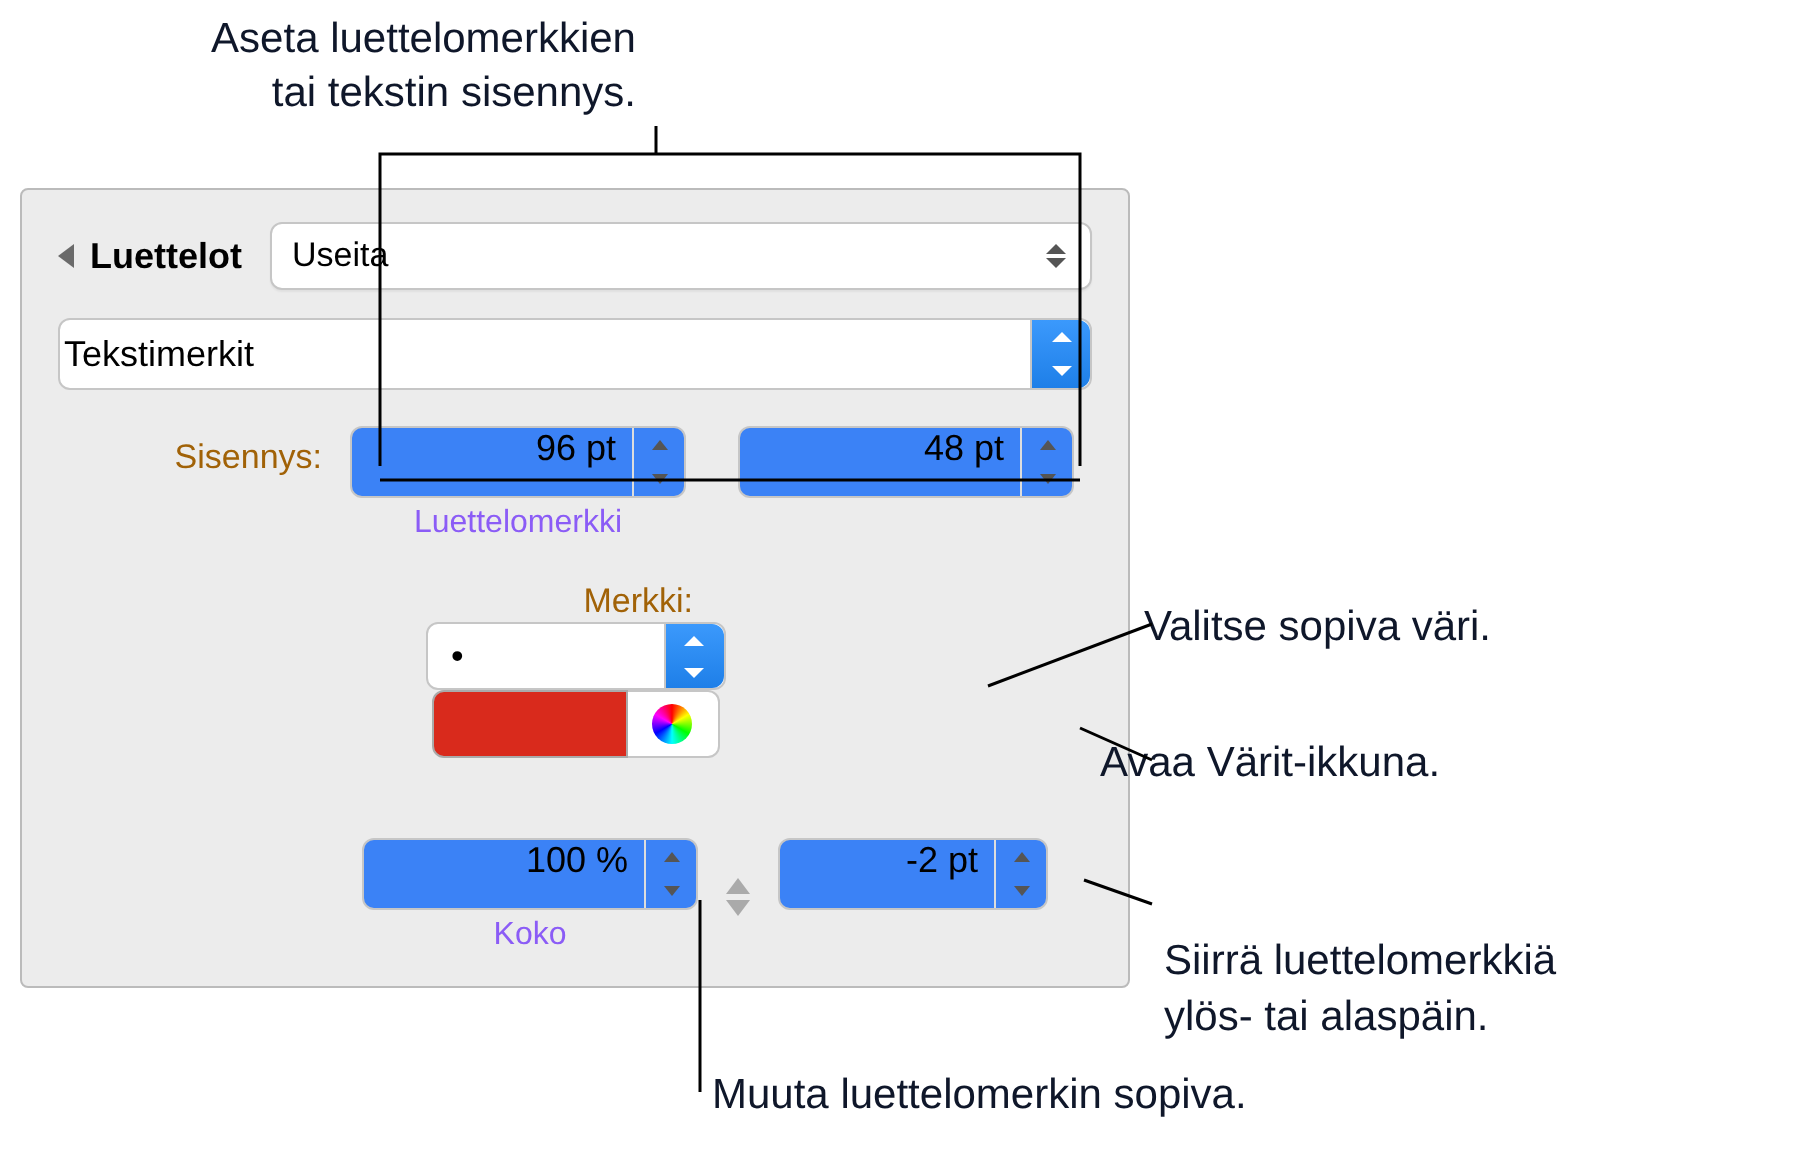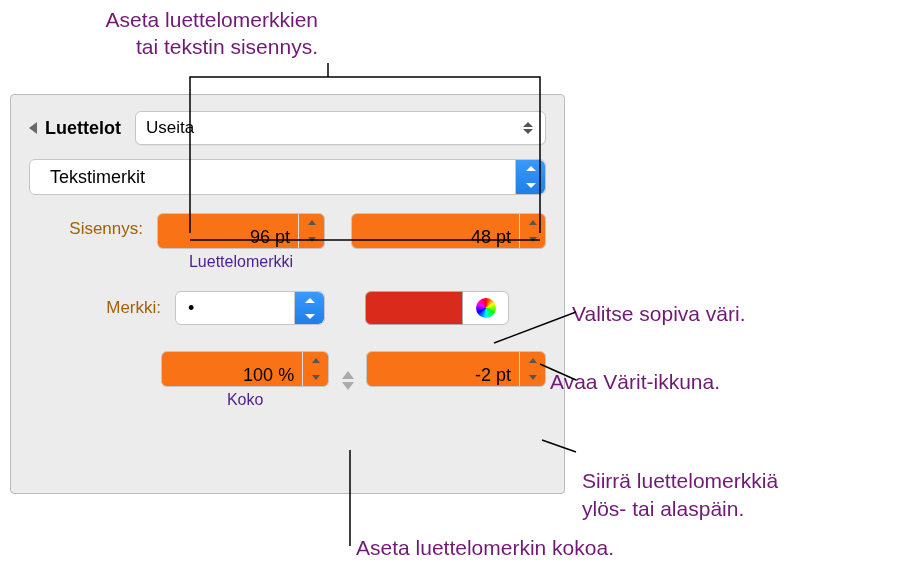--- a/index.html
+++ b/index.html
@@ -6,21 +6,21 @@
     body {
       font-family: -apple-system, BlinkMacSystemFont, "Helvetica Neue", sans-serif;
       width: 897px;
       height: 577px;
       position: relative;
       background: #fff;
     }
     .callout {
       position: absolute;
       font-size: 21px;
-      color: #701a75;
+      color: #0f172a;
       line-height: 1.3;
     }
     .callout.right-align { text-align: right; }
     .panel {
       position: absolute;
       left: 10px;
       top: 94px;
       width: 555px;
       height: 400px;
       background: #ececec;
@@ -71,21 +71,21 @@
     .chev::before { border-bottom: 5px solid #555; margin-bottom: 2px; }
     .chev::after { border-top: 5px solid #555; }
     .wide-popup {
       flex: 1;
       background: #fff;
       border: 1px solid #c6c6c6;
       border-radius: 6px;
       height: 36px;
       display: flex;
       align-items: center;
-      padding: 0 0 0 20px;
+      padding: 0 0 0 2px;
       font-size: 18px;
       position: relative;
     }
     .blue-stepper {
       position: absolute;
       right: 0; top: 0; bottom: 0;
       width: 30px;
       background: linear-gradient(#3b99fc, #1e7fe8);
       border-radius: 0 6px 6px 0;
       display: flex;
@@ -99,26 +99,26 @@
     .blue-stepper .down::before {
       content:''; width:0;height:0;border-left:5px solid transparent;border-right:5px solid transparent;border-top:5px solid #fff;
     }
     .field-label {
       font-size: 17px;
       color: #a16207;
       text-align: right;
       margin-right: 14px;
     }
     .spinner {
-      background: #f97316;
+      background: #3b82f6;
       border: 1px solid #c6c6c6;
       border-radius: 6px;
       height: 36px;
       display: flex;
-      align-items: flex-end;
+      align-items: flex-start;
       justify-content: flex-end;
       padding: 0 34px 0 10px;
       font-size: 18px;
       position: relative;
     }
     .spinner .stepper {
       position: absolute;
       right: 0; top: 0; bottom: 0;
       width: 26px;
       display: flex; flex-direction: column;
@@ -127,21 +127,21 @@
     .spinner .stepper div { flex:1; display:flex; align-items:center; justify-content:center; }
     .spinner .stepper .up::before {
       content:''; width:0;height:0;border-left:4px solid transparent;border-right:4px solid transparent;border-bottom:5px solid #555;
     }
     .spinner .stepper .down::before {
       content:''; width:0;height:0;border-left:4px solid transparent;border-right:4px solid transparent;border-top:5px solid #555;
     }
     .sub-label {
       font-size: 16px;
       text-align: center;
-      color: #4c1d95;
+      color: #8b5cf6;
       margin-top: 4px;
     }
     .color-swatch {
       width: 98px; height: 34px;
       background: #d92a1c;
       border: 0.5px solid #aaa;
       border-radius: 6px 0 0 6px;
     }
     .color-picker-btn {
       width: 46px; height: 34px;
@@ -218,64 +218,64 @@
         <div class="spinner" style="width:168px;">
           <span>96 pt</span>
           <div class="stepper">
               <div class="up"></div>
               <div class="down"></div>
             </div>
         </div>
         <div class="sub-label">Luettelomerkki</div>
       </div>
       <div>
-        <div class="spinner" style="width:195px;">
+        <div class="spinner" style="width:168px;">
           <span>48 pt</span>
           <div class="stepper">
               <div class="up"></div>
               <div class="down"></div>
             </div>
         </div>
       </div>
     </div>
   </div>
 
-  <div class="row" style="margin-top:20px;">
+  <div class="row" style="margin-top:20px;flex-direction:column;">
     <div class="field-label" style="width:132px;">Merkki:</div>
     <div class="small-popup">
       <span>•</span>
       <div class="blue-stepper" style="width:30px;">
         <div class="up"></div>
           <div class="down"></div>
       </div>
     </div>
     <div style="width:40px;"></div>
     <div style="display:flex;">
       <div class="color-swatch"></div>
       <div class="color-picker-btn">
         <div class="color-wheel"></div>
       </div>
     </div>
   </div>
 
-  <div class="row" style="margin-top:26px; margin-bottom:0; align-items:flex-start;">
+  <div class="row" style="margin-top:40px; margin-bottom:0; align-items:flex-start;">
     <div style="width:152px;"></div>
     <div>
       <div class="spinner" style="width:168px;">
         <span>100 %</span>
         <div class="stepper">
             <div class="up"></div>
             <div class="down"></div>
           </div>
       </div>
       <div class="sub-label">Koko</div>
     </div>
     <div class="arrows-icon" style="align-self:center;"></div>
     <div>
-      <div class="spinner" style="width:180px;">
+      <div class="spinner" style="width:135px;">
         <span>-2 pt</span>
         <div class="stepper">
             <div class="up"></div>
             <div class="down"></div>
           </div>
       </div>
     </div>
   </div>
 
 </div>
@@ -287,21 +287,21 @@
 <div class="callout" style="left:550px; top:368px;">
   <span>Avaa Värit-ikkuna.</span>
 </div>
 
 <div class="callout" style="left:582px; top:440px; white-space:pre-line;">
   <span>Siirrä luettelomerkkiä
 ylös- tai alaspäin.</span>
 </div>
 
 <div class="callout" style="left:356px; top:534px;">
-  <span>Aseta luettelomerkin kokoa.</span>
+  <span>Muuta luettelomerkin sopiva.</span>
 </div>
 
 <svg class="line-path" style="left:0;top:0;width:897px;height:577px;">
 
   <path d="M 328 63 L 328 77 L 190 77 L 190 233 M 328 77 L 540 77 L 540 233" stroke="#000" stroke-width="1.5" fill="none"></path>
   <path d="M 190 240 L 540 240" stroke="#000" stroke-width="1.5" fill="none"></path>
 
   <path d="M 576 312 L 494 343" stroke="#000" stroke-width="1.5" fill="none"></path>
 
   <path d="M 576 380 L 540 364" stroke="#000" stroke-width="1.5" fill="none"></path>

